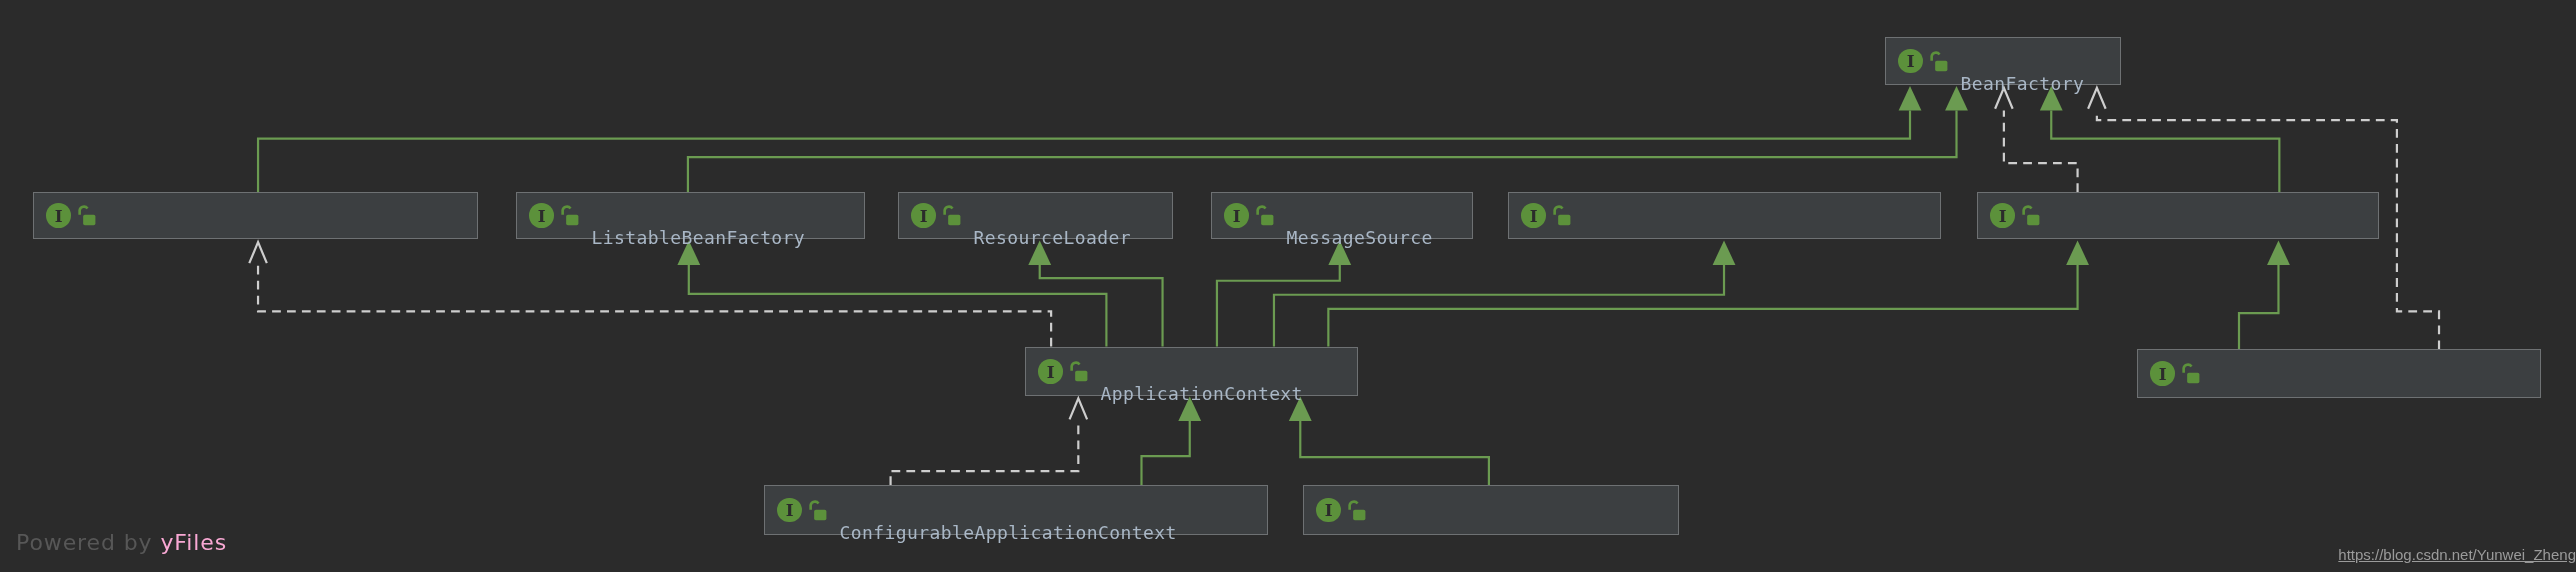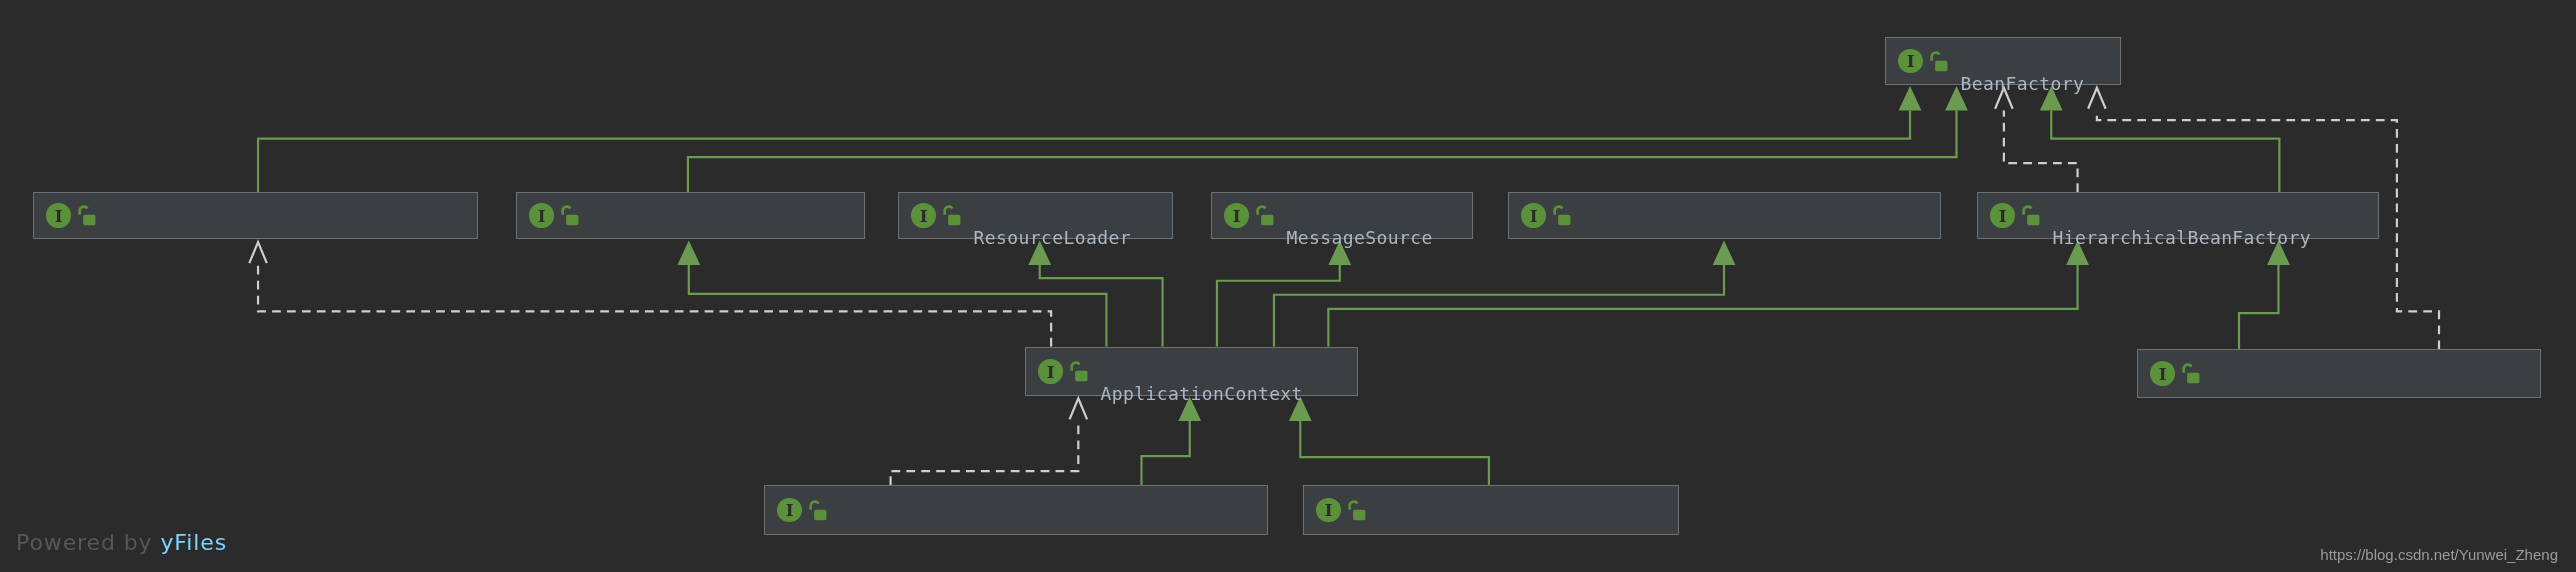--- a/index.html
+++ b/index.html
@@ -14,23 +14,23 @@
         border:1.8px solid var(--node-border);display:flex;align-items:center;
         padding:0 16px 0 12.3px;cursor:default;}
   .node .label{color:var(--label);font-size:18px;letter-spacing:0.4px;margin-left:12.3px;white-space:nowrap;margin-top:44px;}
   .ic-circle{width:24.6px;height:24.6px;border-radius:50%;background:var(--icon-green);
              color:#2b2b2b;font-size:16.7px;font-weight:bold;display:flex;
              align-items:center;justify-content:center;flex:0 0 auto;
              font-family:"DejaVu Serif",serif;}
   .ic-lock{margin-left:6.1px;flex:0 0 auto;display:flex;align-items:flex-end;}
   .powered{position:absolute;left:16px;top:530px;font-size:22px;color:#575757;
            font-family:"DejaVu Sans",sans-serif;letter-spacing:0.9px;z-index:3;}
-  .powered a{color:#7dd3fc;text-decoration:none;}
-  .url{position:absolute;right:18px;top:546px;font-size:15px;color:#9b9b9b;
-       font-family:"Liberation Sans",sans-serif;z-index:3;}
+  .powered a{color:#f9a8d4;text-decoration:none;}
+  .url{position:absolute;right:0;top:546px;font-size:15px;color:#9b9b9b;
+       font-family:"Liberation Sans",sans-serif;z-index:3;text-decoration:underline;}
   .g-line{stroke:var(--green);stroke-width:2.5;fill:none;}
   .g-head{fill:var(--green);stroke:none;}
   .d-line{stroke:var(--dash);stroke-width:2.5;fill:none;stroke-dasharray:10 7;}
   .d-head{stroke:var(--dash);stroke-width:2.5;fill:none;}
 </style>
 </head>
 <body>
 
 <div class="canvas">
 
@@ -121,20 +121,21 @@
   </div>
 
   <div class="node" style="left:516px;top:192px;width:349px;height:47px">
     <span class="ic-circle">I</span>
     <span class="ic-lock">
         <svg width="19.3" height="21" viewBox="0 0 22 24">
           <path d="M3 11 V6 a5 5 0 0 1 9 -2" fill="none" stroke="#5c913b" stroke-width="3"></path>
           <rect x="7" y="11" width="14" height="12" rx="2" fill="#5c913b"></rect>
         </svg>
       </span>
+    <span class="label">ListableBeanFactory</span>
   </div>
 
   <div class="node" style="left:898px;top:192px;width:275px;height:47px">
     <span class="ic-circle">I</span>
     <span class="ic-lock">
         <svg width="19.3" height="21" viewBox="0 0 22 24">
           <path d="M3 11 V6 a5 5 0 0 1 9 -2" fill="none" stroke="#5c913b" stroke-width="3"></path>
           <rect x="7" y="11" width="14" height="12" rx="2" fill="#5c913b"></rect>
         </svg>
       </span>
@@ -163,21 +164,20 @@
   </div>
 
   <div class="node" style="left:1977px;top:192px;width:402px;height:47px">
     <span class="ic-circle">I</span>
     <span class="ic-lock">
         <svg width="19.3" height="21" viewBox="0 0 22 24">
           <path d="M3 11 V6 a5 5 0 0 1 9 -2" fill="none" stroke="#5c913b" stroke-width="3"></path>
           <rect x="7" y="11" width="14" height="12" rx="2" fill="#5c913b"></rect>
         </svg>
       </span>
-    <span class="label">HierarchicalBeanFactory</span>
   </div>
 
   <div class="node" style="left:1025px;top:347px;width:333px;height:49px">
     <span class="ic-circle">I</span>
     <span class="ic-lock">
         <svg width="19.3" height="21" viewBox="0 0 22 24">
           <path d="M3 11 V6 a5 5 0 0 1 9 -2" fill="none" stroke="#5c913b" stroke-width="3"></path>
           <rect x="7" y="11" width="14" height="12" rx="2" fill="#5c913b"></rect>
         </svg>
       </span>
@@ -195,20 +195,21 @@
   </div>
 
   <div class="node" style="left:764px;top:485px;width:504px;height:50px">
     <span class="ic-circle">I</span>
     <span class="ic-lock">
         <svg width="19.3" height="21" viewBox="0 0 22 24">
           <path d="M3 11 V6 a5 5 0 0 1 9 -2" fill="none" stroke="#5c913b" stroke-width="3"></path>
           <rect x="7" y="11" width="14" height="12" rx="2" fill="#5c913b"></rect>
         </svg>
       </span>
+    <span class="label">ConfigurableApplicationContext</span>
   </div>
 
   <div class="node" style="left:1303px;top:485px;width:376px;height:50px">
     <span class="ic-circle">I</span>
     <span class="ic-lock">
         <svg width="19.3" height="21" viewBox="0 0 22 24">
           <path d="M3 11 V6 a5 5 0 0 1 9 -2" fill="none" stroke="#5c913b" stroke-width="3"></path>
           <rect x="7" y="11" width="14" height="12" rx="2" fill="#5c913b"></rect>
         </svg>
       </span>

